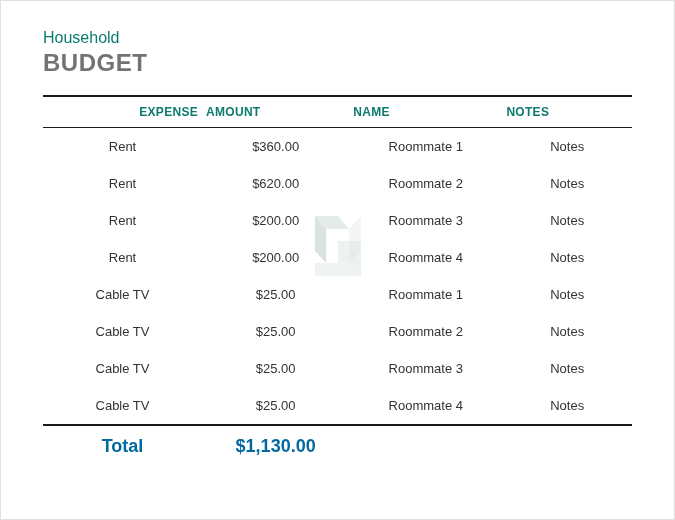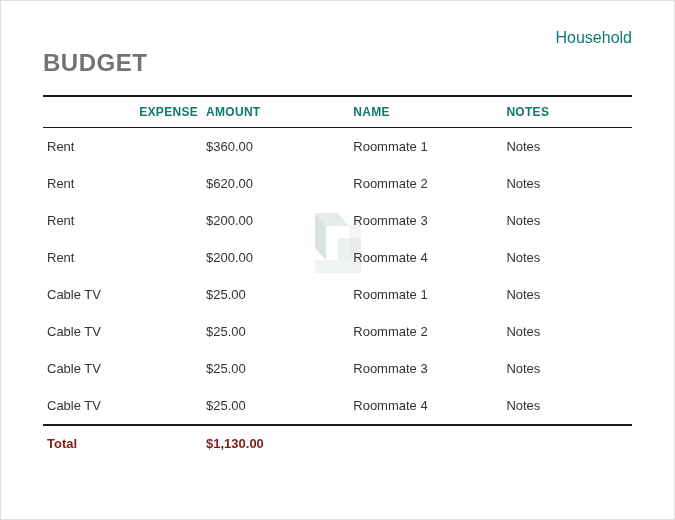--- a/index.html
+++ b/index.html
@@ -17,21 +17,20 @@
     }
     .container {
       padding: 28px 42px;
       position: relative;
     }
     .subtitle {
       color: #0d7a6e;
       font-size: 16px;
       font-weight: normal;
       margin-bottom: 2px;
-      text-align: right;
     }
     .title {
       color: #737373;
       font-size: 24px;
       font-weight: bold;
       letter-spacing: 0.5px;
       margin-bottom: 18px;
     }
     table {
       width: 100%;
@@ -43,36 +42,36 @@
     }
     th {
       text-align: left;
       font-size: 12px;
       font-weight: bold;
       color: #0d7a6e;
       padding: 8px 4px;
       letter-spacing: 0.3px;
     }
     td {
-      text-align: left;
+      text-align: center;
       font-size: 13px;
       color: #333;
       padding: 11px 4px;
     }
     .col-expense { width: 27%; text-align: right; }
     .col-amount { width: 25%; }
     .col-name { width: 26%; }
     .col-notes { width: 22%; }
     tfoot tr {
       border-top: 2px solid #1a1a1a;
     }
     tfoot td {
-      color: #7f1d1d;
+      color: #0369a1;
       font-weight: bold;
-      font-size: 13px;
+      font-size: 18px;
       padding: 10px 4px;
     }
     .watermark {
       position: absolute;
       left: 50%;
       top: 50%;
       transform: translate(-50%, -50%);
       opacity: 0.22;
       pointer-events: none;
       z-index: 1;

